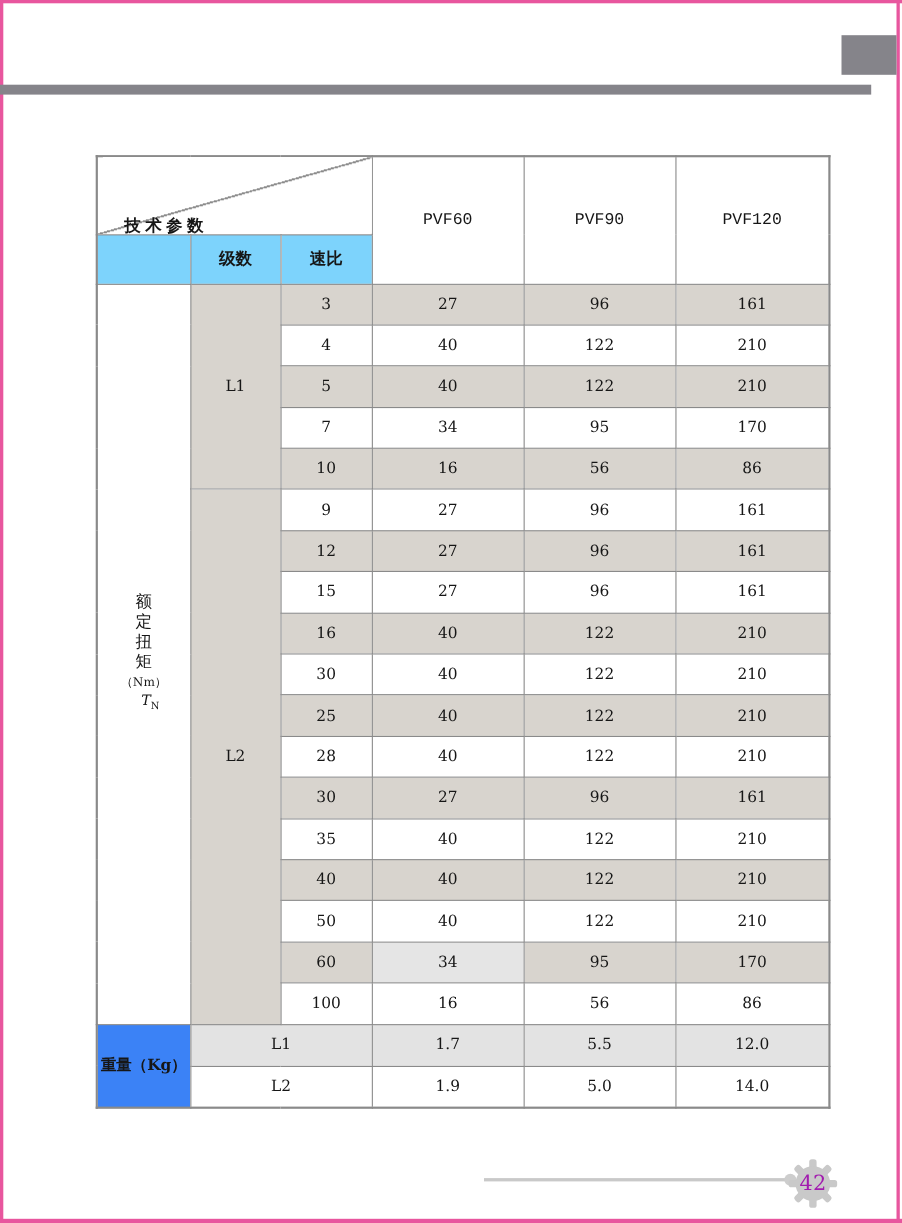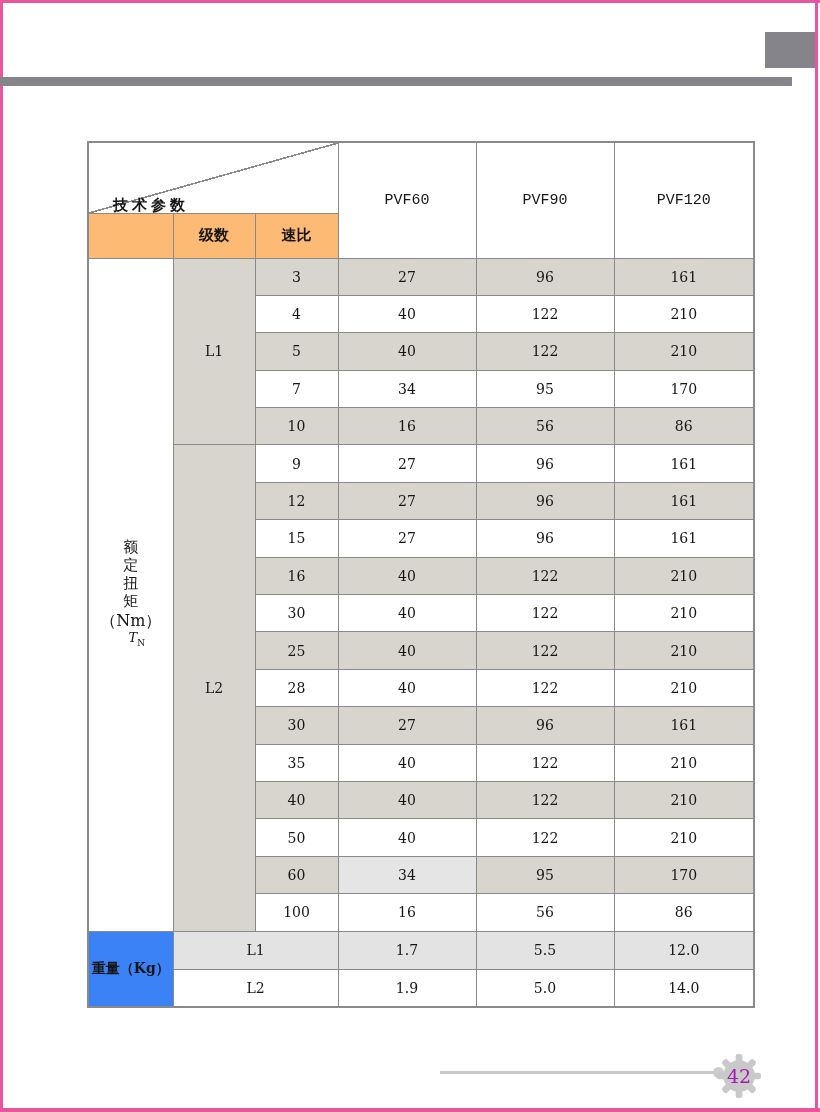--- a/index.html
+++ b/index.html
@@ -45,26 +45,26 @@
     position:absolute; top:24px; right:6px;
     font-family:"Liberation Sans","DejaVu Sans",sans-serif;
     font-size:15px; letter-spacing:8px; color:#161616;margin-top:48px;
   }
   .corner-bl {
     position:absolute; top:37px; left:24px;
     font-family:"Liberation Sans","DejaVu Sans",sans-serif;
     font-size:15px; letter-spacing:4px; font-weight:600; color:#161616;margin-top:16px;
   }
   .pvf-head { font-family:Liberation Mono, monospace; font-size:15px; background:#ffffff; }
-  .subhead  { font-family:"Liberation Sans","DejaVu Sans",sans-serif; font-size:15px; font-weight:600; background:#fdba74; }
+  .subhead  { font-family:"Liberation Sans","DejaVu Sans",sans-serif; font-size:15px; font-weight:600; background:#7dd3fc; }
 
   .torque-cell { background:#ffffff; }
   .torque-wrap { display:flex; flex-direction:column; align-items:center; justify-content:center; }
   .torque-wrap .vchar { display:block; font-size:15px; line-height:18px; }
-  .torque-wrap .t-unit { display:block; font-size:16px; line-height:18px; margin-top:2px; }
+  .torque-wrap .t-unit { display:block; font-size:11px; line-height:18px; margin-top:2px; }
   .torque-wrap .t-sym  { display:block; font-size:13px; line-height:16px;margin-left:12px; }
   .torque-wrap .t-sym i { font-style:italic; }
   .torque-wrap .t-sym sub { font-size:9px; }
 
   .weight-label { background:#3b82f6; font-size:14px; font-weight:600; }
 
   
   .footer-rule { position:absolute; left:440px; top:1071px; width:276px; height:3px; background:#c9c9c9; }
   .footer-dot  { position:absolute; left:713px; top:1067px; width:11px; height:11px; border-radius:50%; background:#cdcdcd; }
   .gear-box { position:absolute; left:716px; top:1053px; width:46px; height:46px; }

